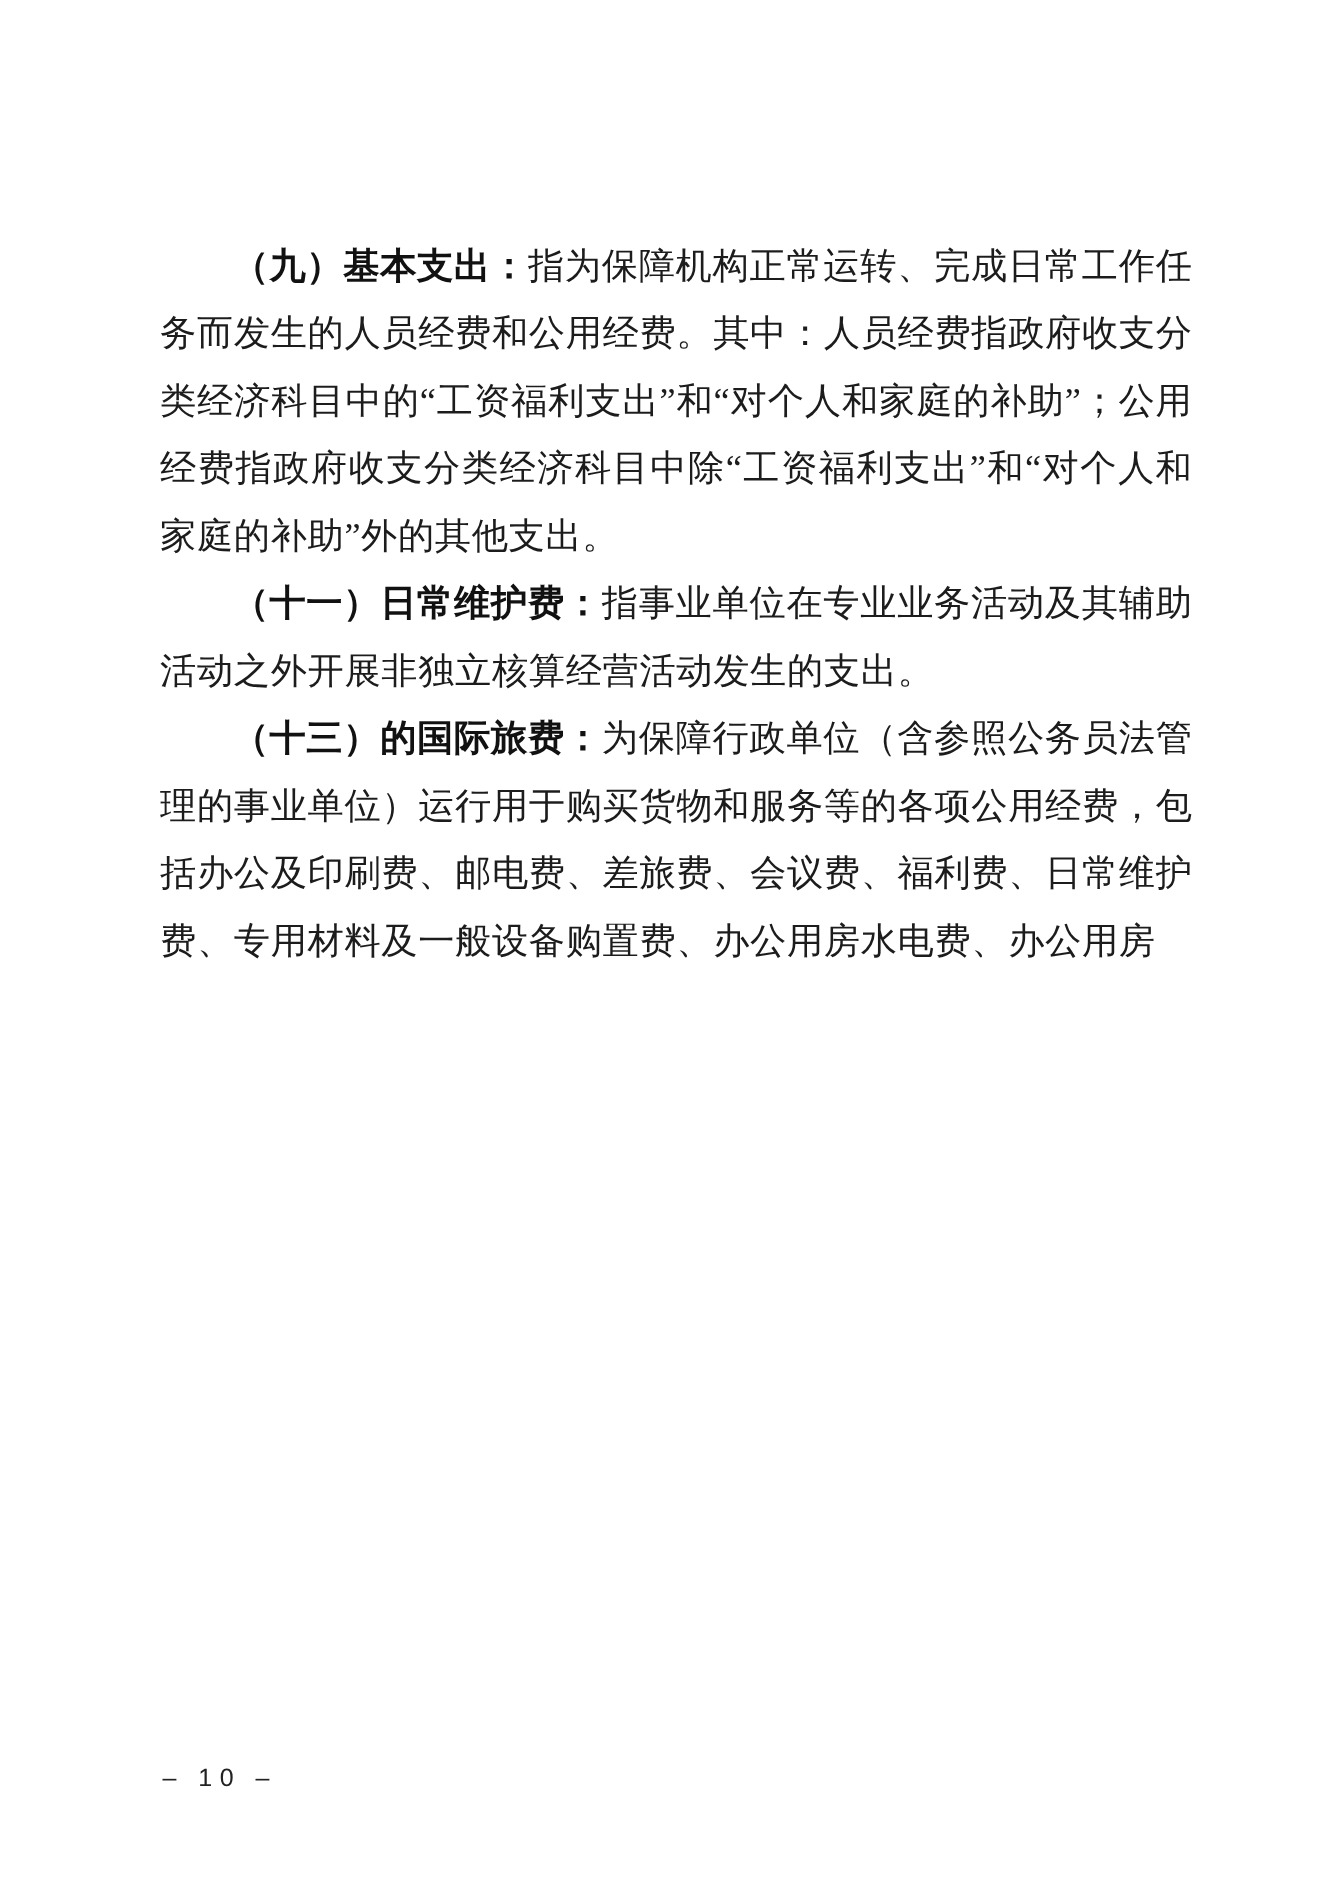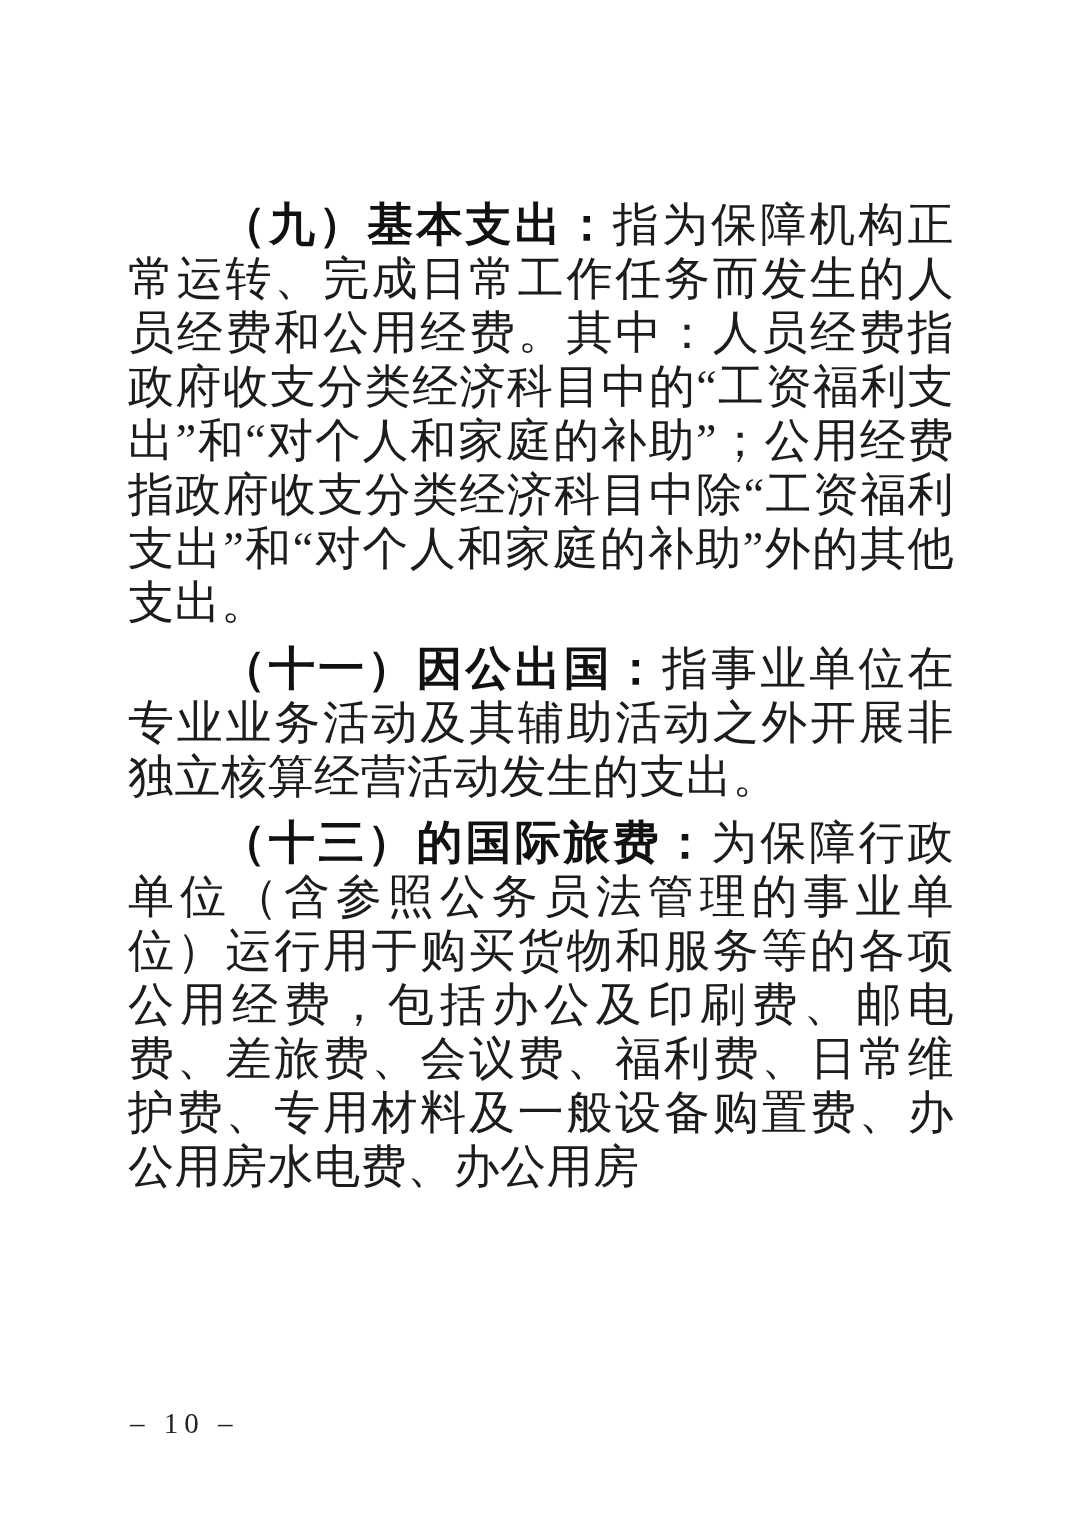--- a/index.html
+++ b/index.html
@@ -14,52 +14,51 @@
     color: #1a1a1a;
     overflow: hidden;
   }
   .page {
     position: absolute;
     top: 186px;
     left: 128px;
     width: 826px;
   }
   .para {
-    font-size: 46px;
+    font-size: 29px;
     line-height: 54px;
     text-align: justify;
     text-indent: 2em;
     letter-spacing: 0.5px;
     color: #1c1c1c;
-    margin-top: 12px;
   }
   .para .h {
     font-weight: bold;
     color: #111111;
   }
   .footer {
     position: absolute;
     left: 130px;
     top: 1405px;
-    font-size: 29px;
+    font-size: 20px;
     line-height: 36px;
     color: #222222;
     letter-spacing: 6px;
-    font-family: Liberation Serif, serif;
+    font-family: Liberation Sans, sans-serif;
   }
 </style>
 </head>
 <body>
 
 <div class="page">
 
   <p class="para"><span class="h">（九）基本支出：</span><span>指为保障机构正常运转、完成日常工作任务而发生的人员经费和公用经费。其中：人员经费指政府收支分类经济科目中的“工资福利支出”和“对个人和家庭的补助”；公用经费指政府收支分类经济科目中除“工资福利支出”和“对个人和家庭的补助”外的其他支出。</span></p>
 
 
-  <p class="para"><span class="h">（十一）因公出国：</span><span>指事业单位在专业业务活动及其辅助活动之外开展非独立核算经营活动发生的支出。</span></p>
+  <p class="para"><span class="h">（十一）日常维护费：</span><span>指事业单位在专业业务活动及其辅助活动之外开展非独立核算经营活动发生的支出。</span></p>
 
 
   <p class="para"><span class="h">（十三）的国际旅费：</span><span>为保障行政单位（含参照公务员法管理的事业单位）运行用于购买货物和服务等的各项公用经费，包括办公及印刷费、邮电费、差旅费、会议费、福利费、日常维护费、专用材料及一般设备购置费、办公用房水电费、办公用房</span></p>
 
 </div>
 
 <div class="footer">
   <span>– 10 –</span>
 </div>
 

